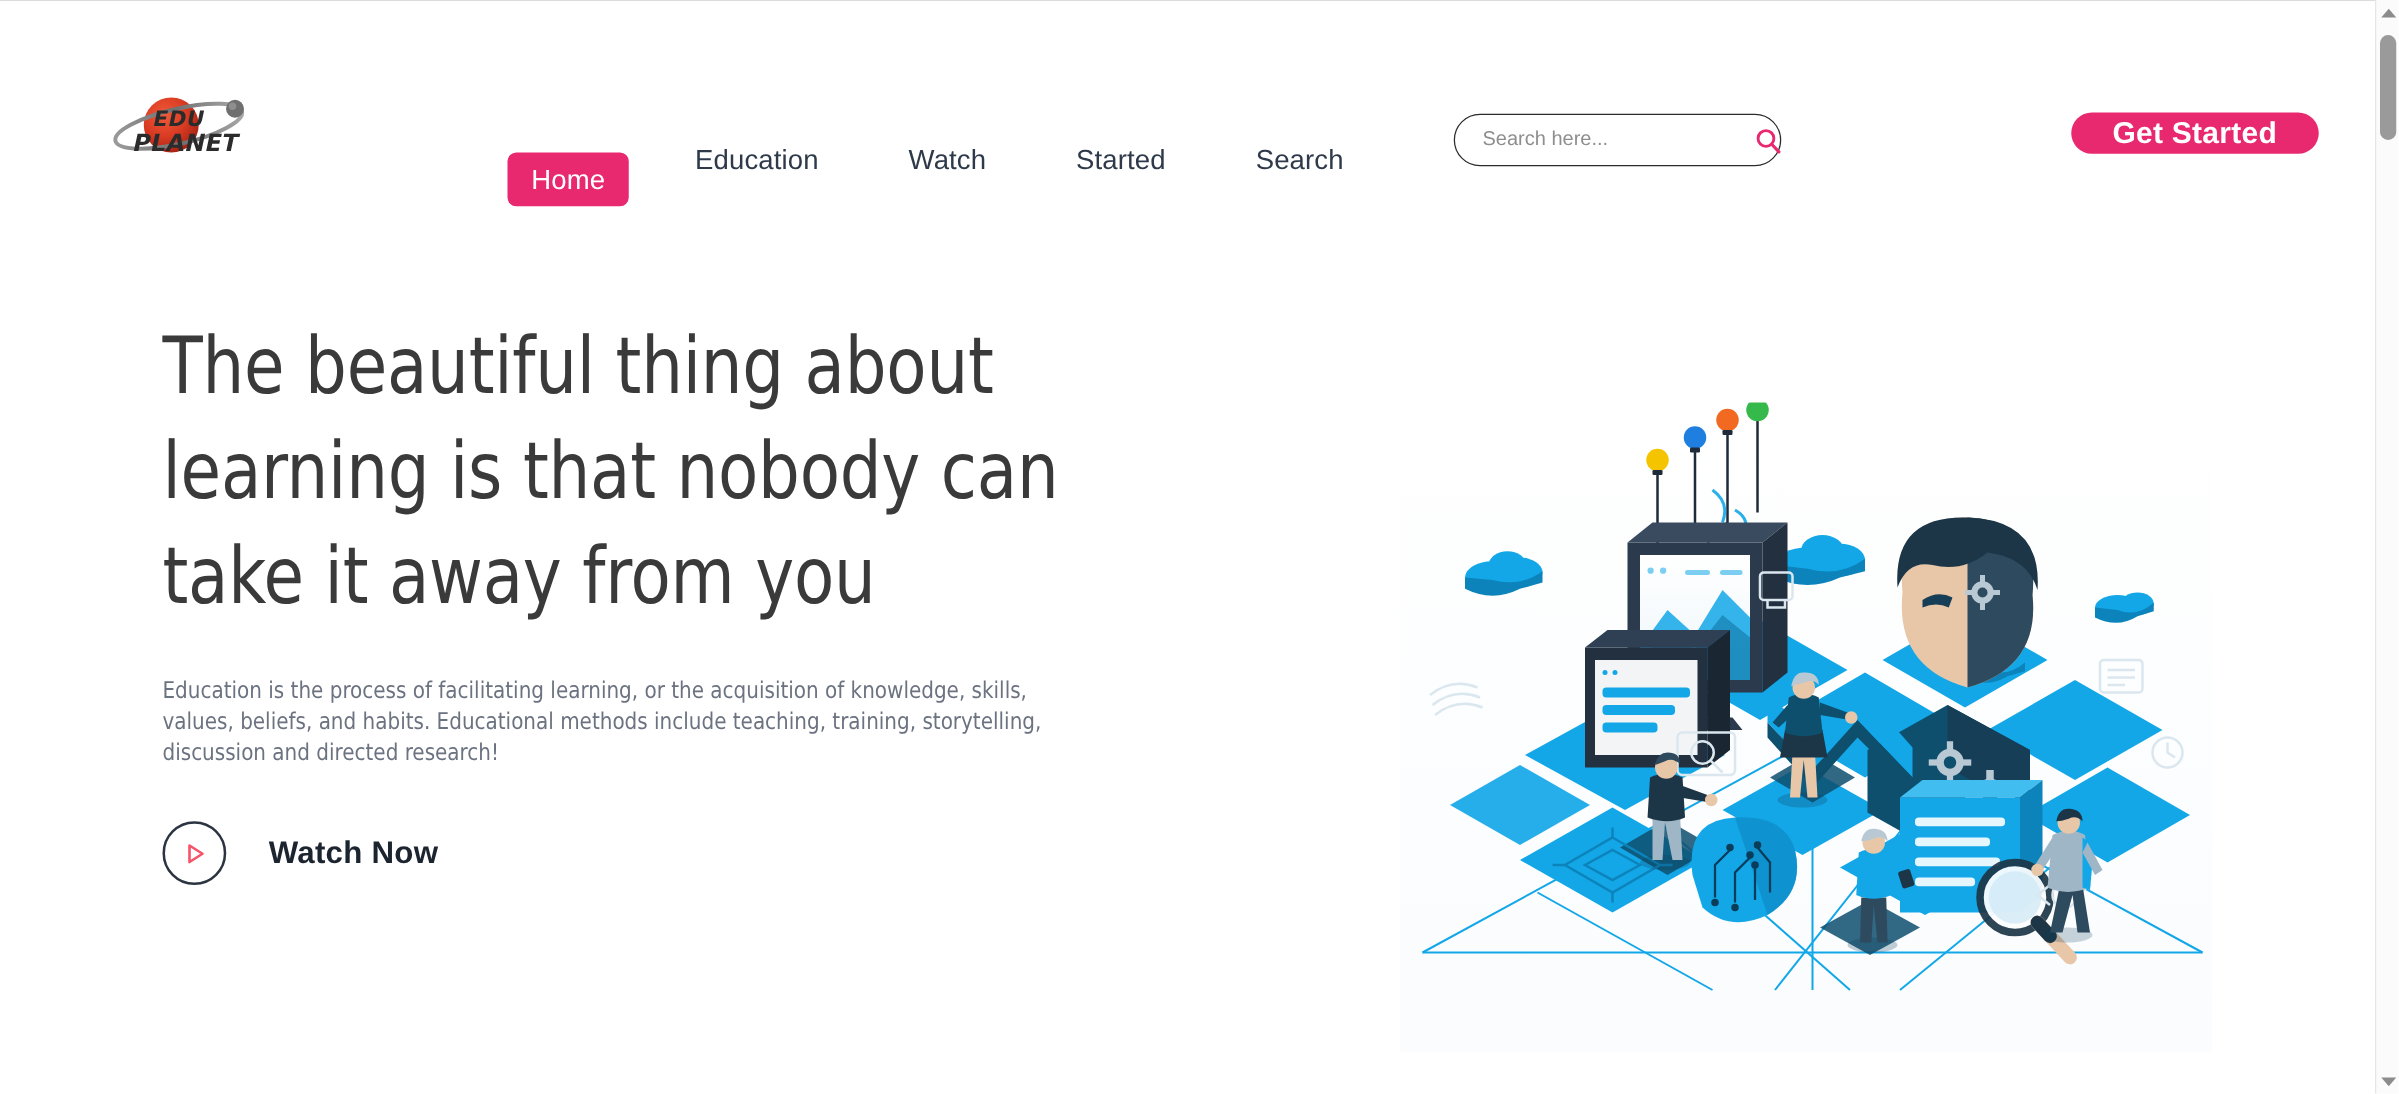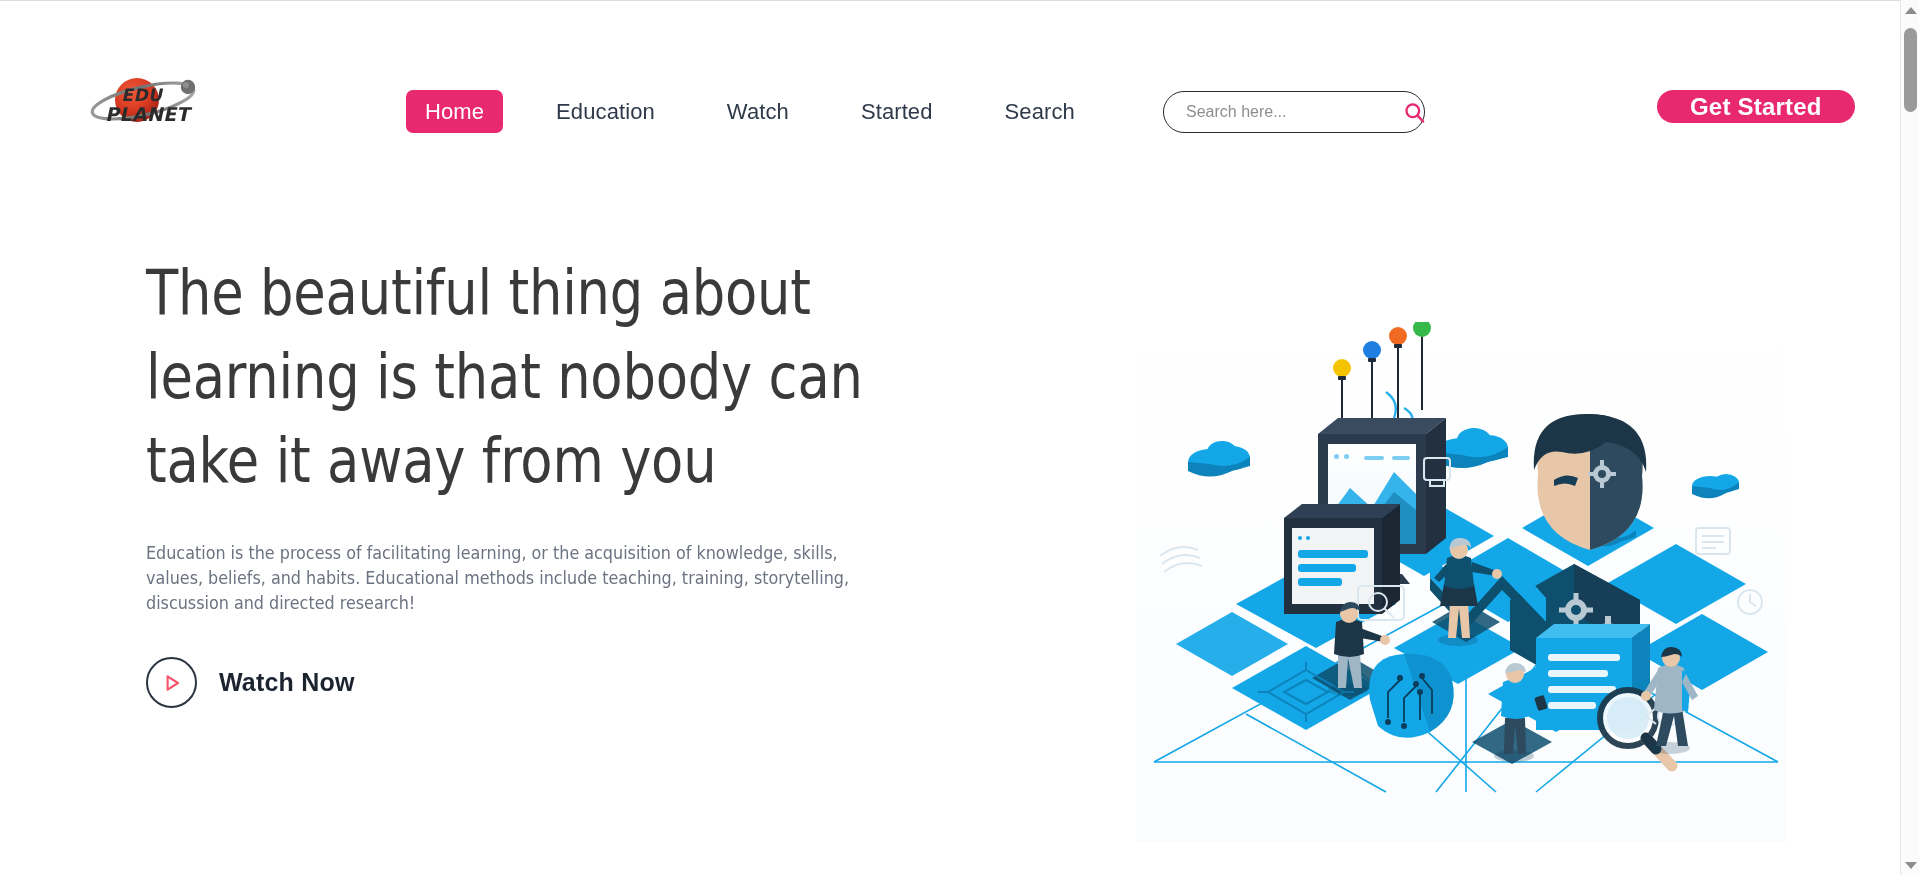--- a/index.html
+++ b/index.html
@@ -73,20 +73,21 @@
     letter-spacing: .1px;
     padding: 9px 19px;
     border-radius: 7px;
     white-space: nowrap;
     cursor: pointer;
     line-height: 1.15;
   }
   .nav-item.is-active {
     background: #e8286f;
     color: #ffffff;
+    margin-top: 32px;
   }
   .nav-gap { width: 34px; }
 
   
   .search {
     position: absolute;
     left: 1163px;
     top: 90px;
     width: 262px;
     height: 42px;
@@ -134,21 +135,21 @@
     letter-spacing: .2px;
     cursor: pointer;
     display: flex;
     align-items: center;
     justify-content: center;
   }
 
   
   .hero {
     position: absolute;
-    top: 176px; left: 16px;
+    top: 176px; left: 0;
     width: 1900px;
     height: 690px;
   }
 
   .hero-copy {
     position: absolute;
     left: 130px;
     top: 74px;
     width: 780px;
   }
@@ -173,21 +174,21 @@
     color: #6b7280;
     width: 745px;
     transform: scaleX(0.96);
     transform-origin: left top;
   }
 
   .watch {
     margin-top: 42px;
     display: flex;
     align-items: center;
-    gap: 22px;
+    gap: 34px;
     width: 290px;
     cursor: pointer;
   }
   .watch-circle {
     width: 51px;
     height: 51px;
     border: 2.4px solid #2b3440;
     border-radius: 50%;
     display: flex;
     align-items: center;

